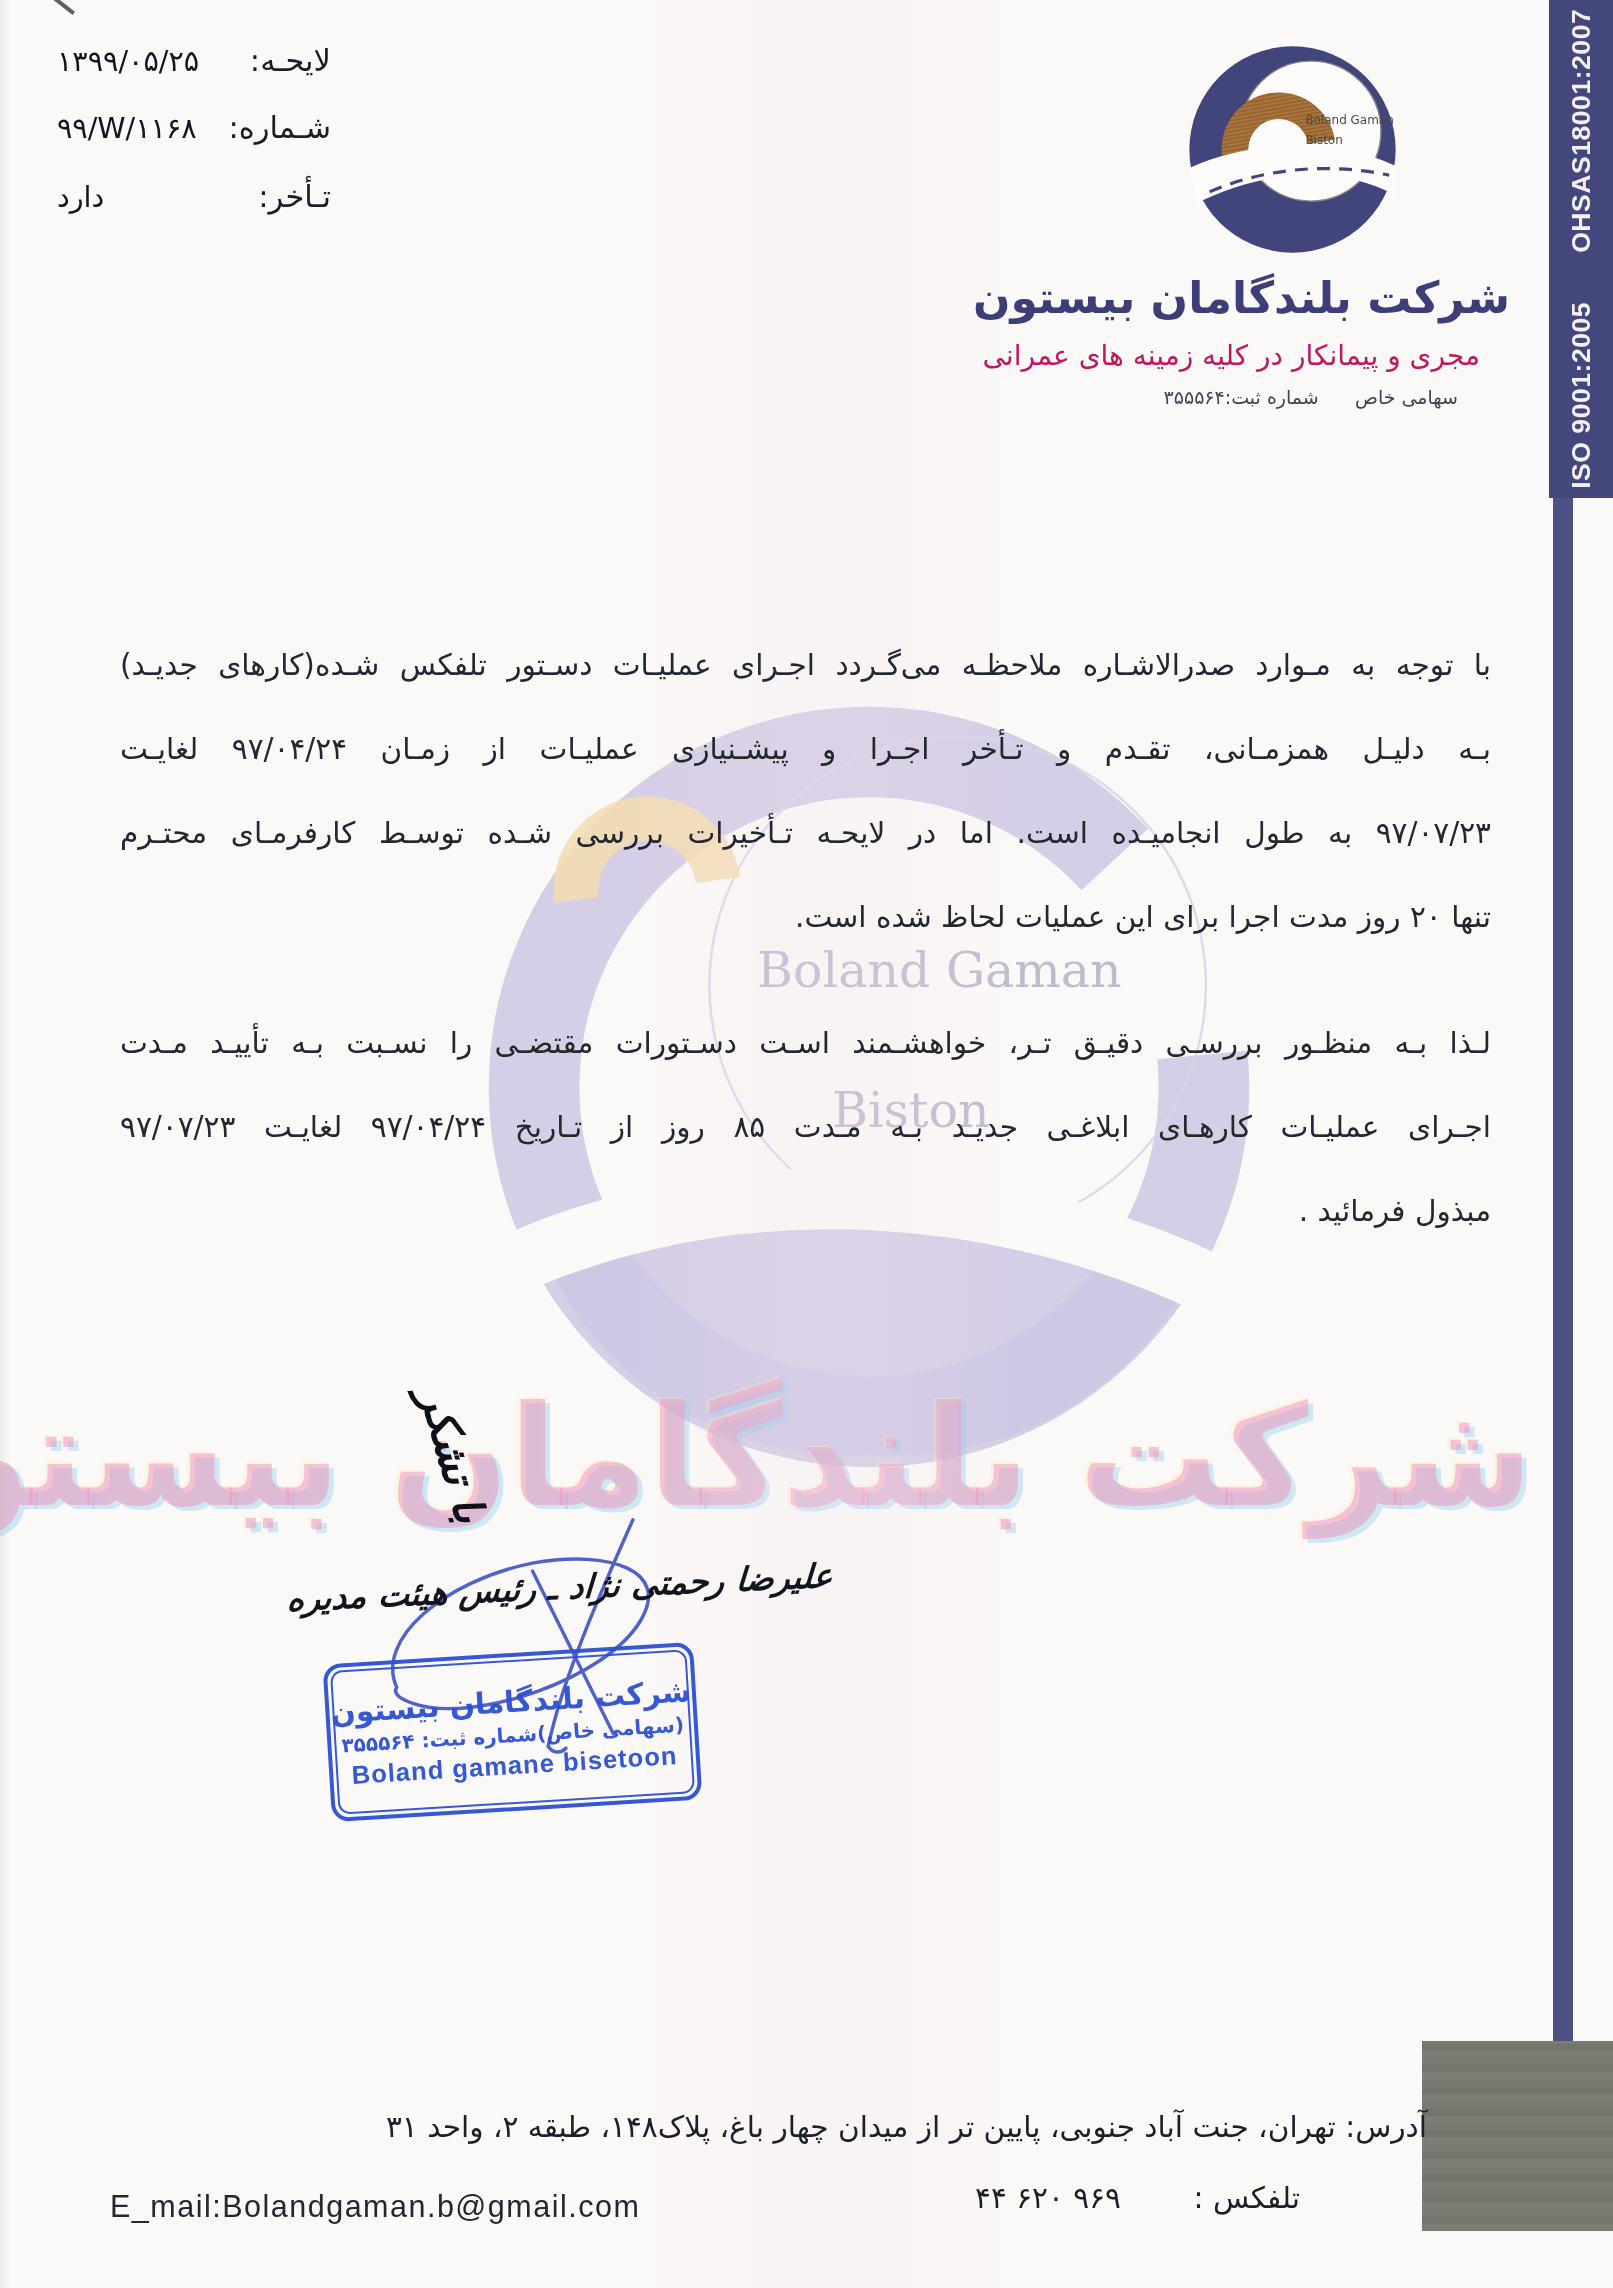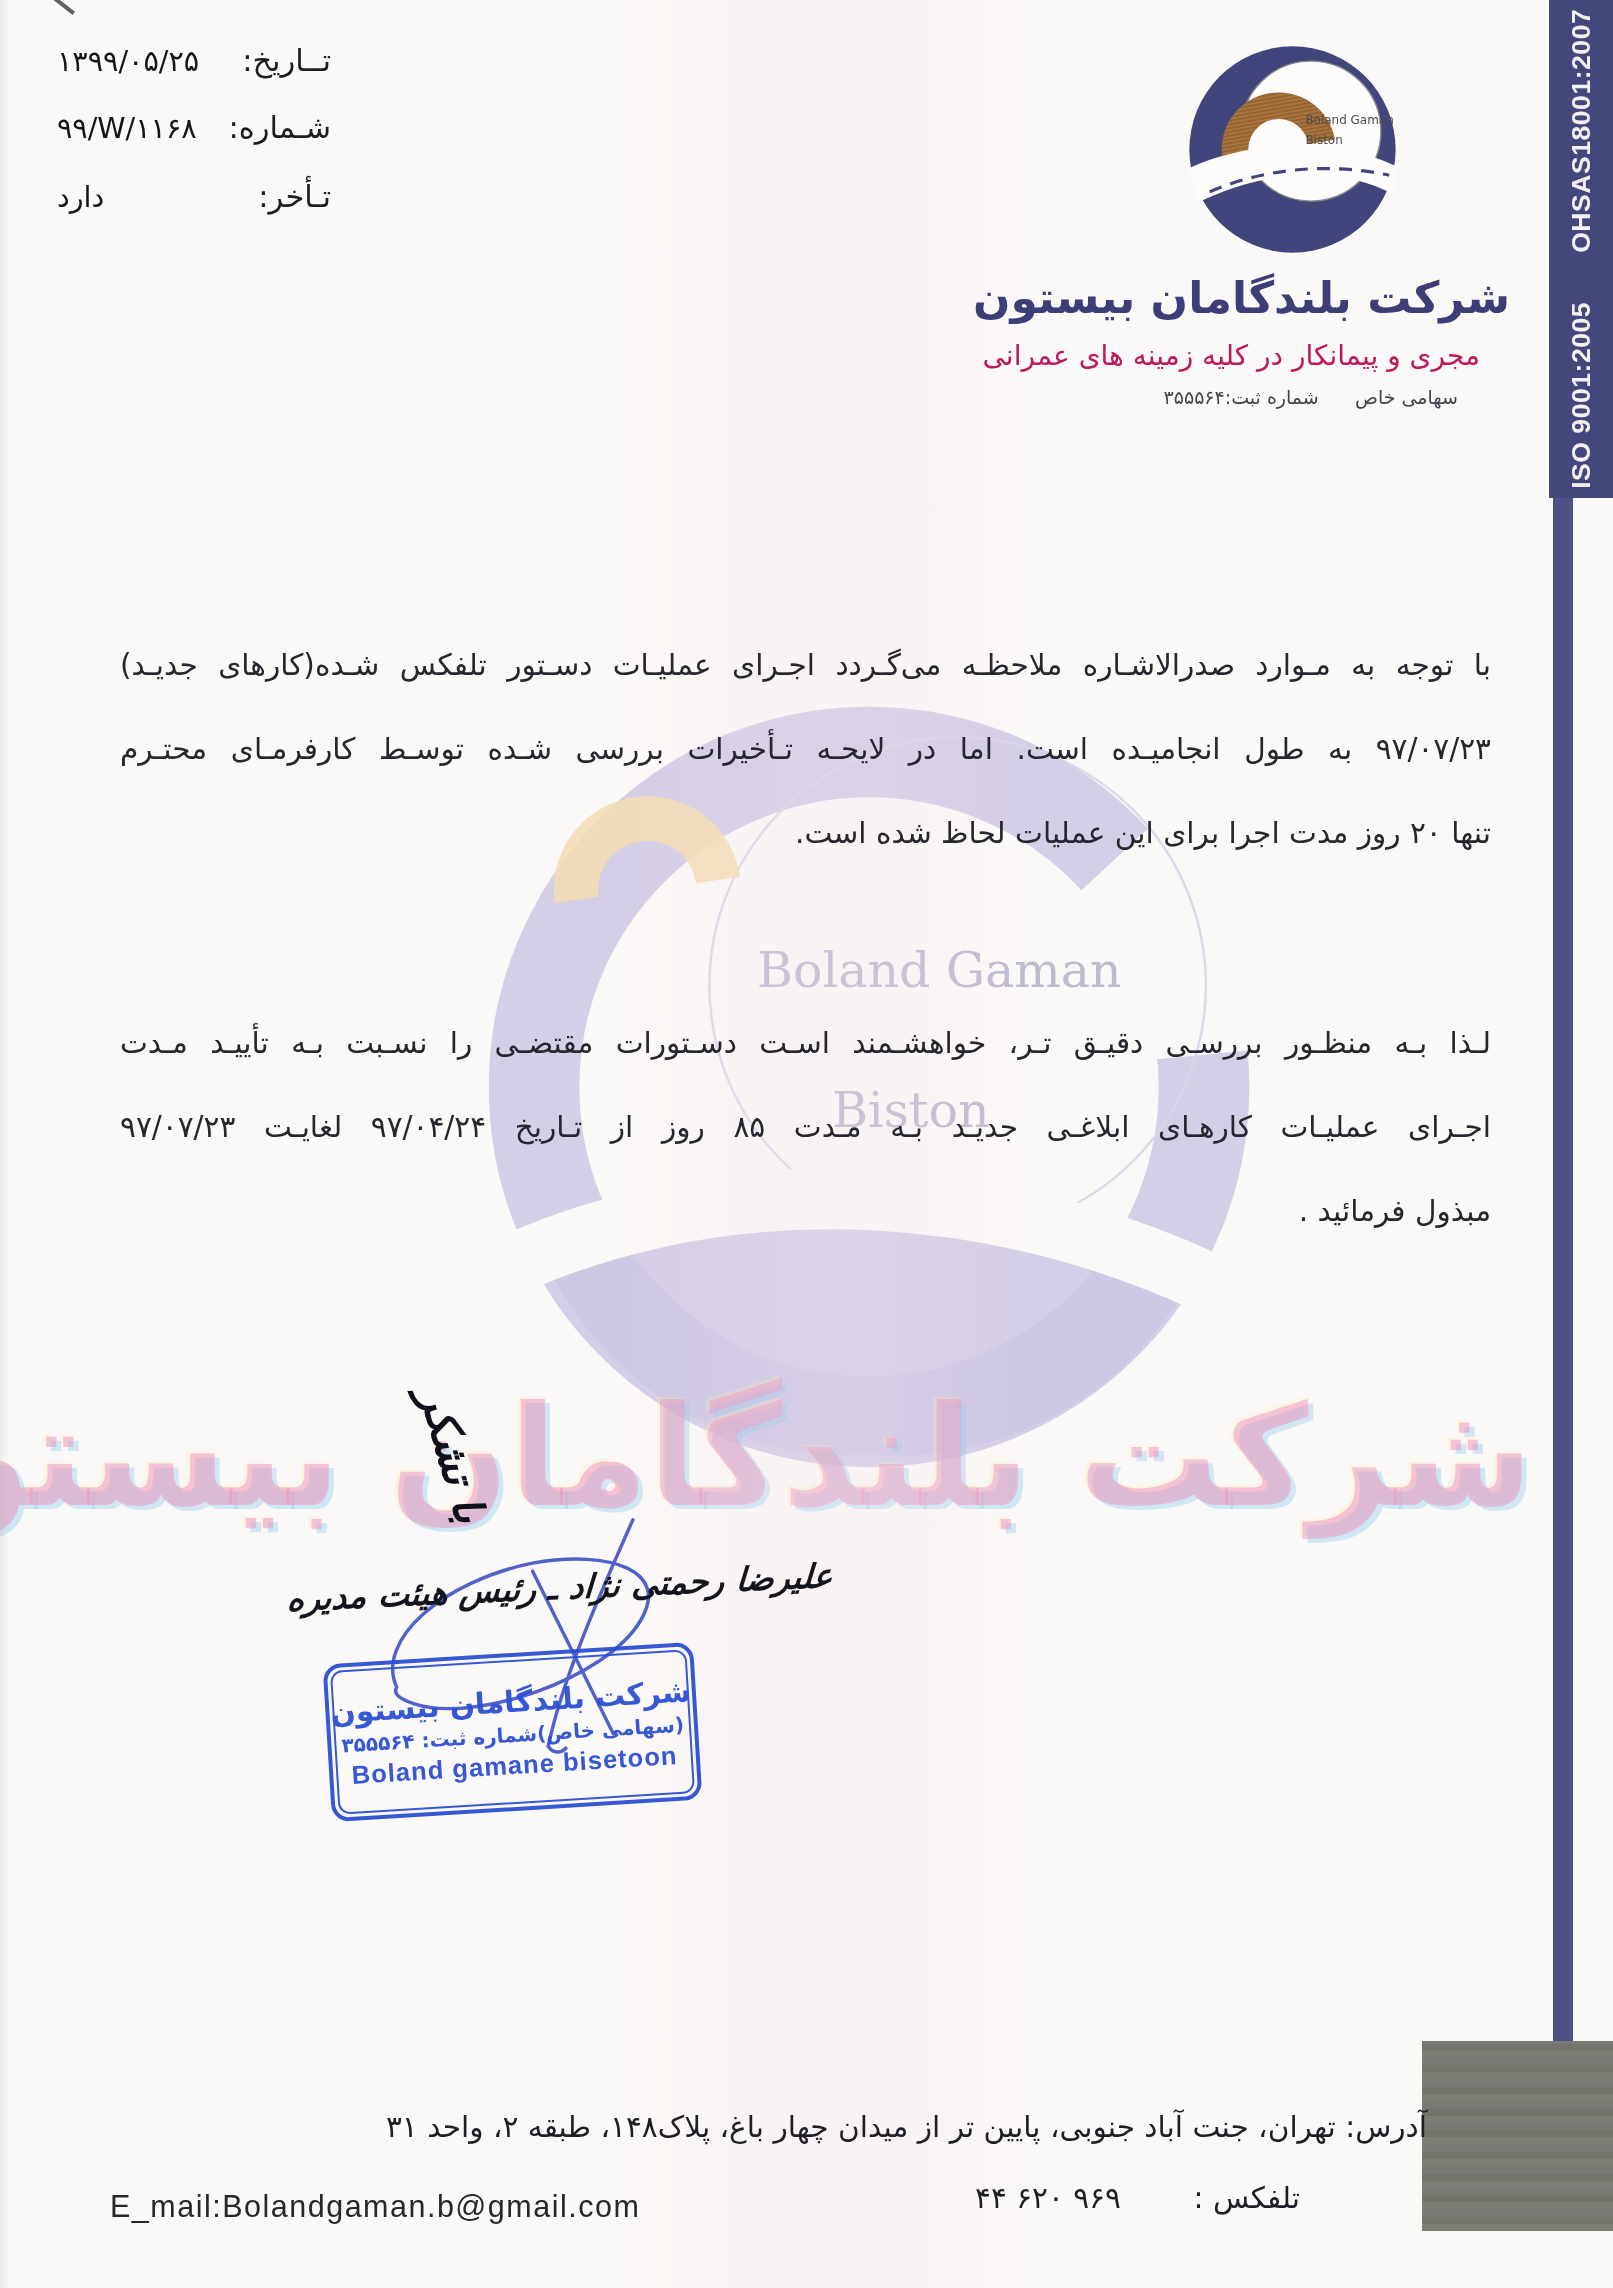--- a/index.html
+++ b/index.html
@@ -96,21 +96,21 @@
 
   <div class="abs z2 iso-bar">
     <div class="iso-text">
       <span>ISO 9001:2005</span>
       <span class="iso-gap">OHSAS18001:2007</span>
     </div>
   </div>
   <div class="abs z2 iso-thin"></div>
 
   <div class="abs z2 meta-row" style="top:43px;">
-    <span class="meta-label">تــاریخ:</span>
+    <span class="meta-label">لایحـه:</span>
     <span class="meta-value">۱۳۹۹/۰۵/۲۵</span>
   </div>
   <div class="abs z2 meta-row" style="top:110px;">
     <span class="meta-label">شـماره:</span>
     <span class="meta-value">۹۹/W/۱۱۶۸</span>
   </div>
   <div class="abs z2 meta-row" style="top:179px;">
     <span class="meta-label">تـأخر:</span>
     <span class="meta-value">دارد</span>
   </div>
@@ -130,20 +130,21 @@
     <text x="134" y="92" font-size="13" fill="#4a4a52">Boland Gaman</text>
     <text x="134" y="114" font-size="13" fill="#4a4a52">Biston</text>
   </svg>
 
   <div class="abs z2 brand-name">شرکت بلندگامان بیستون</div>
   <div class="abs z2 brand-tagline">مجری و پیمانکار در کلیه زمینه های عمرانی</div>
   <div class="abs z2 brand-reg">سهامی خاص      شماره ثبت:۳۵۵۵۶۴</div>
 
   <div class="abs z2 para" style="top:623px;">
     <div class="jline">با توجه به مـوارد صدرالاشـاره ملاحظـه می‌گـردد اجـرای عملیـات دسـتور تلفکس شـده(کارهای جدیـد)</div>
+    <div class="jline">بـه دلیـل همزمـانی، تقـدم و تـأخر اجـرا و پیشـنیازی عملیـات از زمـان ۹۷/۰۴/۲۴ لغایـت</div>
     <div class="jline">۹۷/۰۷/۲۳ به طول انجامیـده است. اما در لایحـه تـأخیرات بررسی شـده توسـط کارفرمـای محتـرم</div>
     <div class="jlast">تنها ۲۰ روز مدت اجرا برای این عملیات لحاظ شده است.</div>
   </div>
   <div class="abs z2 para" style="top:1001px;">
     <div class="jline">لـذا بـه منظـور بررسـی دقیـق تـر، خواهشـمند اسـت دسـتورات مقتضـی را نسـبت بـه تأییـد مـدت</div>
     <div class="jline">اجـرای عملیـات کارهـای ابلاغـی جدیـد بـه مـدت ۸۵ روز از تـاریخ ۹۷/۰۴/۲۴ لغایـت ۹۷/۰۷/۲۳</div>
     <div class="jlast">مبذول فرمائید .</div>
   </div>
 
   <div class="abs z2 salutation">با تشکر</div>

